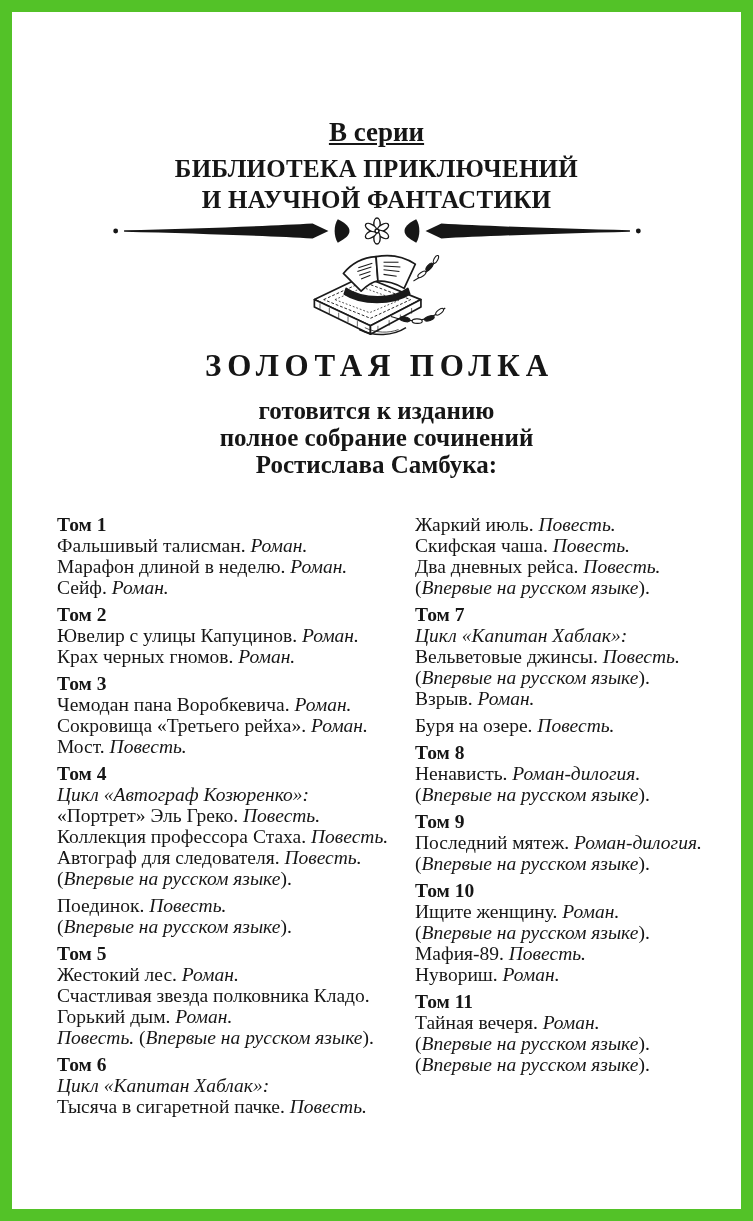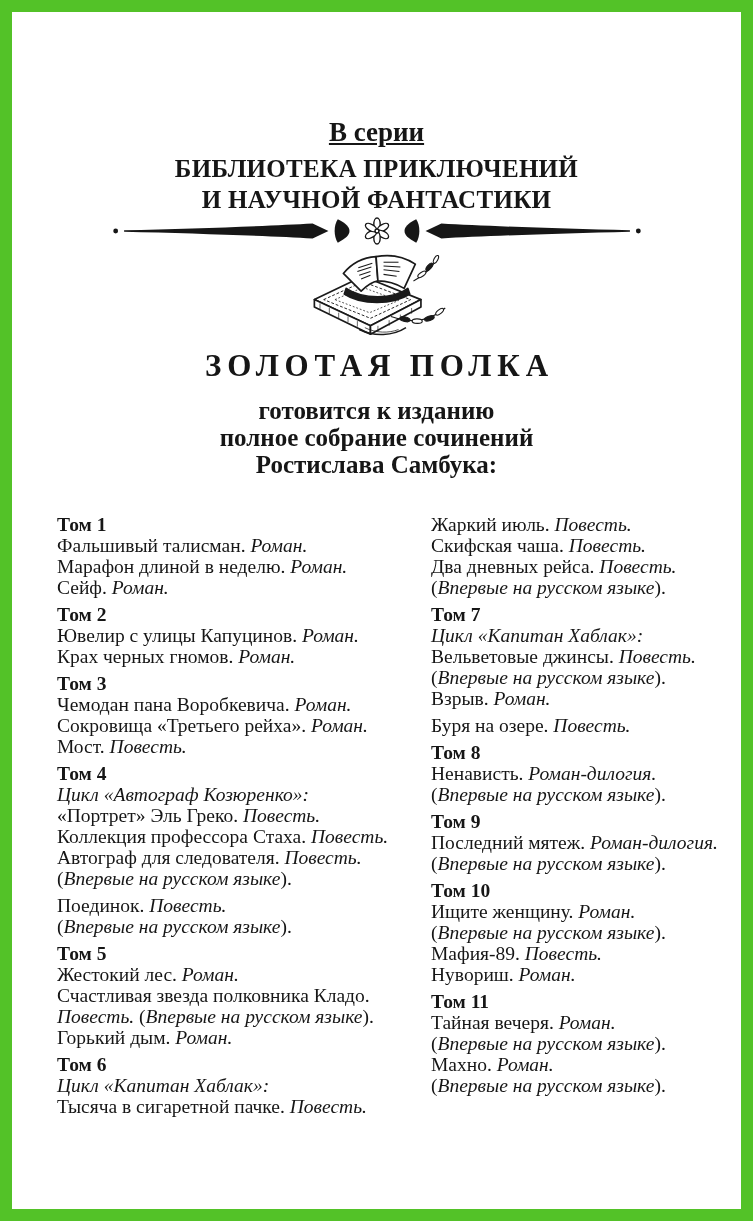--- a/index.html
+++ b/index.html
@@ -49,21 +49,21 @@
     font-size: 25px;
     line-height: 27px;
     font-weight: bold;
   }
 
   .columns {
     margin-top: 36px;
     padding: 0 24px 0 45px;
     display: grid;
     grid-template-columns: 330px 1fr;
-    column-gap: 44px;
+    column-gap: 28px;
     font-size: 19.5px;
     line-height: 21px;
   }
   .col { min-width: 0; }
   .block + .block { margin-top: 6px; }
   .vol-header { font-weight: bold; }
   .line em { font-style: italic; }
   .line { white-space: nowrap; }
 </style>
 </head>
@@ -196,22 +196,22 @@
           <div class="line">(<em>Впервые на русском языке</em>).</div>
         </div>
         <div class="block">
           <div class="line">Поединок. <em>Повесть.</em></div>
           <div class="line">(<em>Впервые на русском языке</em>).</div>
         </div>
         <div class="block">
           <div class="vol-header">Том 5</div>
           <div class="line">Жестокий лес. <em>Роман.</em></div>
           <div class="line">Счастливая звезда полковника Кладо.</div>
+          <div class="line">Горький дым. <em>Роман.</em></div>
           <div class="line"><em>Повесть.</em> (<em>Впервые на русском языке</em>).</div>
-          <div class="line">Горький дым. <em>Роман.</em></div>
         </div>
         <div class="block">
           <div class="vol-header">Том 6</div>
           <div class="line"><em>Цикл «Капитан Хаблак»:</em></div>
           <div class="line">Тысяча в сигаретной пачке. <em>Повесть.</em></div>
         </div>
       </div>
     <div class="col">
         <div class="block">
           <div class="line">Жаркий июль. <em>Повесть.</em></div>
@@ -243,19 +243,18 @@
           <div class="vol-header">Том 10</div>
           <div class="line">Ищите женщину. <em>Роман.</em></div>
           <div class="line">(<em>Впервые на русском языке</em>).</div>
           <div class="line">Мафия-89. <em>Повесть.</em></div>
           <div class="line">Нувориш. <em>Роман.</em></div>
         </div>
         <div class="block">
           <div class="vol-header">Том 11</div>
           <div class="line">Тайная вечеря. <em>Роман.</em></div>
           <div class="line">(<em>Впервые на русском языке</em>).</div>
-          <div class="line">Махно. <em>Роман.</em></div>
           <div class="line">(<em>Впервые на русском языке</em>).</div>
         </div>
       </div>
   </div>
 
 </div>
 
 </body></html>

